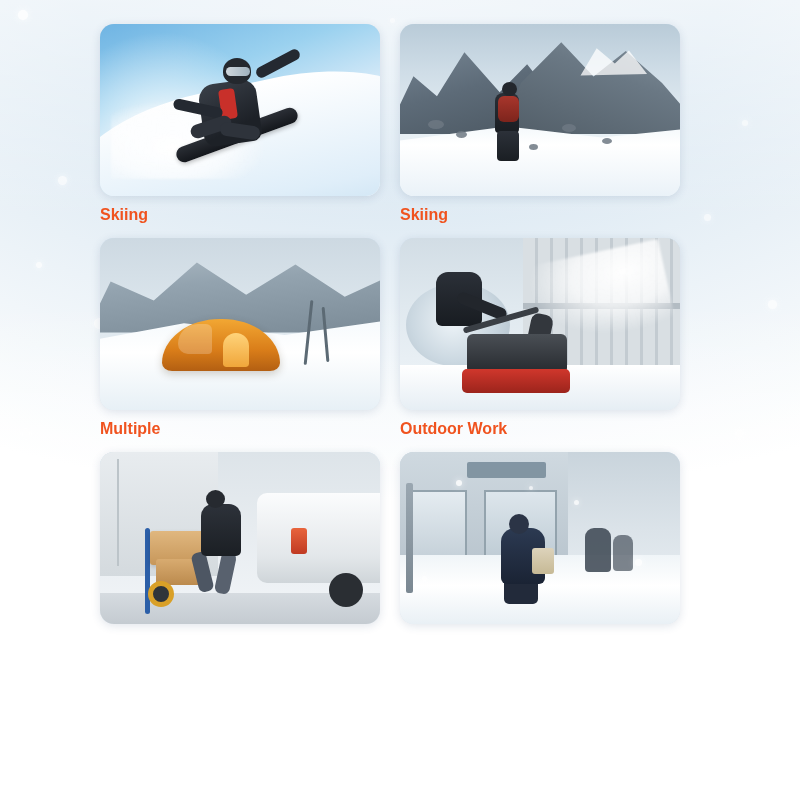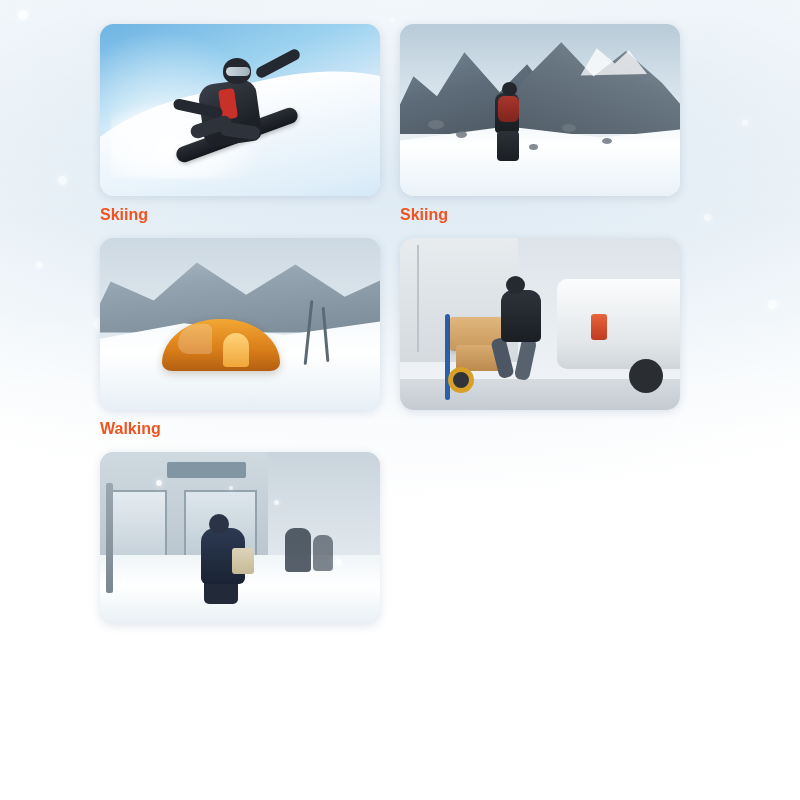--- a/index.html
+++ b/index.html
@@ -802,23 +802,41 @@
         <div class="scene sc-camp">
           <div class="camp-ridge"></div>
           <div class="camp-snow"></div>
           <div class="pole" style="left:74%; top:36%; height:38%; transform:rotate(6deg);"></div>
           <div class="pole" style="left:80%; top:40%; height:32%; transform:rotate(-5deg);"></div>
           <div class="tent"></div>
           <div class="tent-vest"></div>
           <div class="tent-door"></div>
         </div>
       </div>
-      <div class="caption">Walking</div>
+      <div class="caption">Multiple</div>
     </div>
 
+    <div class="cell">
+      <div class="thumb">
+        <div class="scene sc-work">
+          <div class="fence"></div>
+          <div class="fence-rail"></div>
+          <div class="bush"></div>
+          <div class="work-ground"></div>
+          <div class="worker-body"></div>
+          <div class="worker-arm"></div>
+          <div class="handle-bar"></div>
+          <div class="blower-chute"></div>
+          <div class="blower-body"></div>
+          <div class="blower-red"></div>
+          <div class="plume"></div>
+        </div>
+      </div>
+      <div class="caption">Outdoor Work</div>
+    </div>
 
     <div class="cell">
       <div class="thumb">
         <div class="scene sc-deliv">
           <div class="wall"></div>
           <div class="wall-line"></div>
           <div class="van"></div>
           <div class="van-light"></div>
           <div class="deliv-ground"></div>
           <div class="van-wheel"></div>

